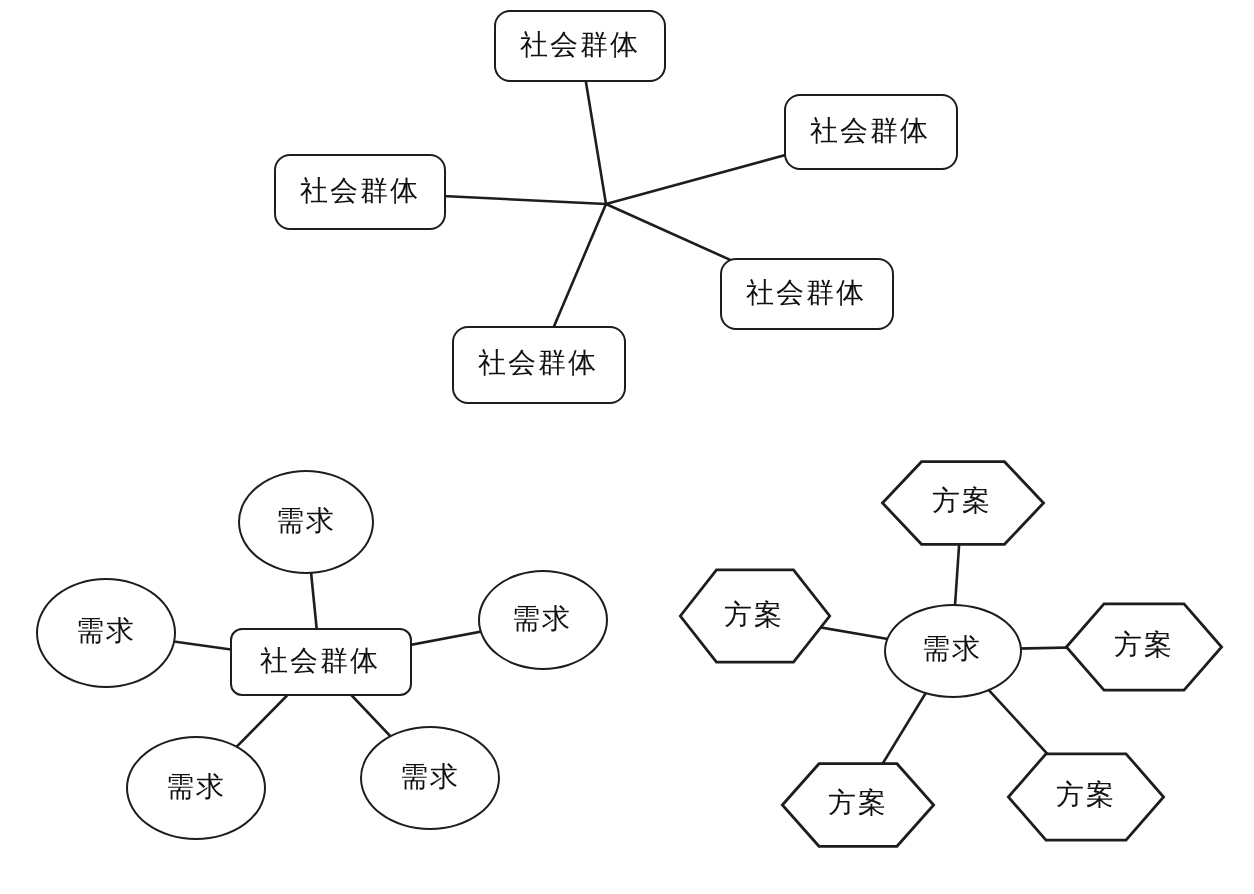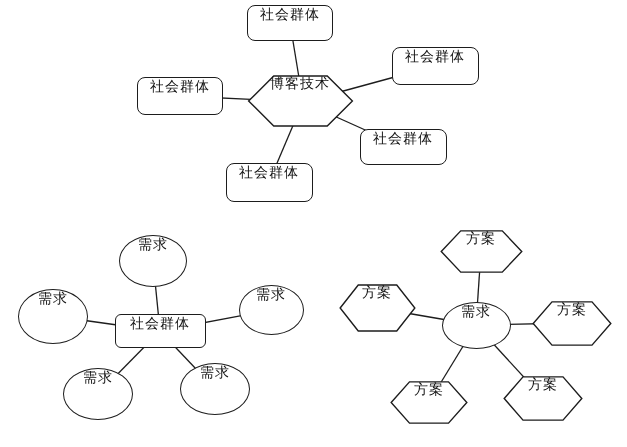--- a/index.html
+++ b/index.html
@@ -22,20 +22,21 @@
   }
   svg.edges line {
     stroke: #1d1d1d;
     stroke-width: 1.3;
   }
   .node {
     position: absolute;
     z-index: 1;
     box-sizing: border-box;
     display: flex;
+    align-items: center;
     justify-content: center;
     font-size: 14px;
     letter-spacing: 1px;
     color: #111111;
     background: #ffffff;
   }
   .node .lbl {
     position: relative;
     white-space: nowrap;
   }
@@ -85,26 +86,20 @@
     <line x1="160" y1="331" x2="98" y2="394"></line>
     <line x1="160" y1="331" x2="215" y2="389"></line>
 
     <line x1="476" y1="325" x2="481" y2="251"></line>
     <line x1="476" y1="325" x2="377" y2="308"></line>
     <line x1="476" y1="325" x2="572" y2="323"></line>
     <line x1="476" y1="325" x2="429" y2="402"></line>
     <line x1="476" y1="325" x2="543" y2="398"></line>
   </svg>
 
-  <div class="node hex" style="left:246.5px; top:75px; width:107px; height:52px;">
-    <svg viewBox="0 0 100 100" preserveAspectRatio="none">
-      <polygon points="1.5,50 25,2 75,2 98.5,50 75,98 25,98"></polygon>
-    </svg>
-    <span class="lbl">博客技术</span>
-  </div>
 
   <div class="node rect" style="left:247px; top:5px; width:86px; height:36px;">
     <span class="lbl">社会群体</span>
   </div>
   <div class="node rect" style="left:137px; top:77px; width:86px; height:38px;">
     <span class="lbl">社会群体</span>
   </div>
   <div class="node rect" style="left:391.5px; top:47px; width:87px; height:38px;">
     <span class="lbl">社会群体</span>
   </div>

